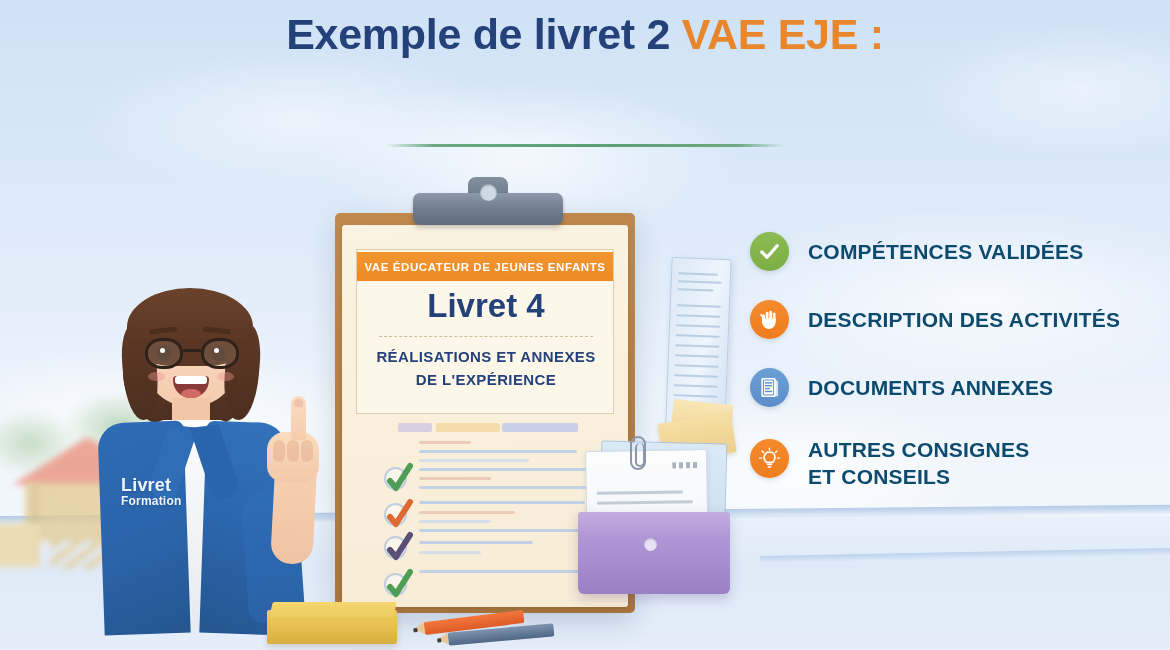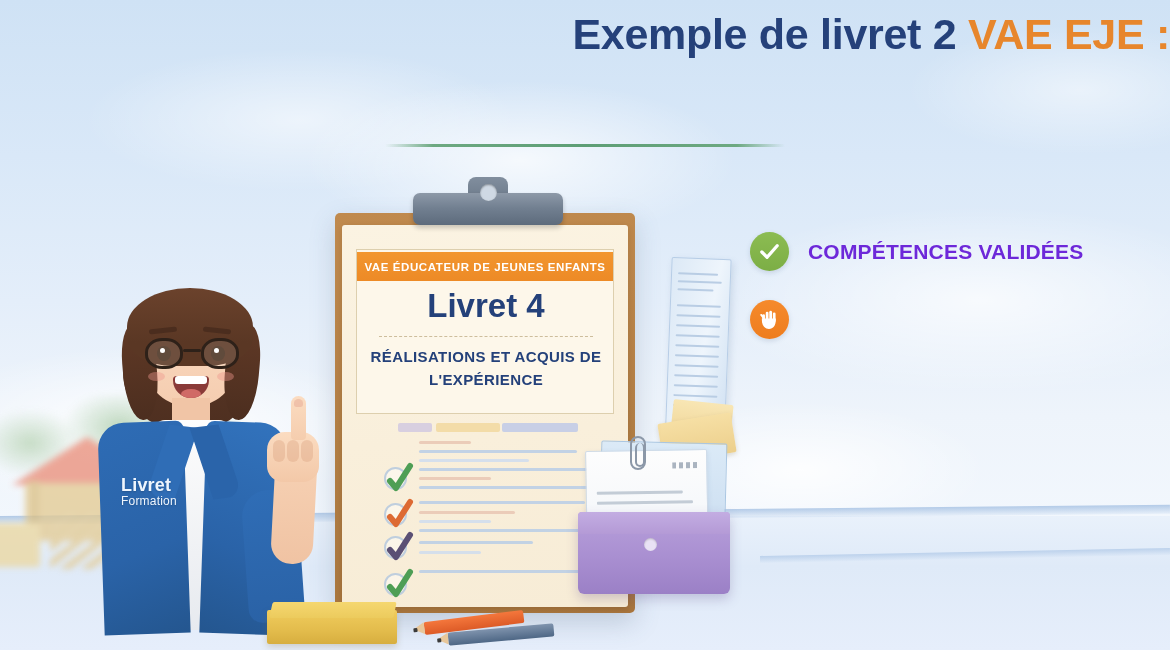--- a/index.html
+++ b/index.html
@@ -51,21 +51,21 @@
   .pg-deck { position:absolute; left:35px; top:88px; width:122px; height:58px; background:#e3c98f; border-radius:2px; }
   .pg-post { position:absolute; width:9px; background:#d9bd80; }
   .pg-stair { position:absolute; left:60px; top:118px; width:84px; height:56px;
     background:repeating-linear-gradient(-38deg,#e4cb93 0 7px, rgba(0,0,0,0) 7px 13px); }
   .pg-box { position:absolute; left:0px; top:128px; width:50px; height:44px; background:#ecd79d; border-radius:2px; }
   .pg-slide { position:absolute; left:140px; top:96px; width:64px; height:72px;
     background:linear-gradient(-60deg, rgba(216,229,216,.9), rgba(216,229,216,0)); }
 
   
   .title-wrap { position:absolute; left:0; top:6px; width:1170px; text-align:center; z-index:20; }
-  .title-line { font-size:43px; font-weight:bold; line-height:57px; letter-spacing:-.3px;text-align:right; }
+  .title-line { font-size:43px; font-weight:bold; line-height:57px; letter-spacing:-.3px; }
   .t-navy  { color:#25417a; }
   .t-orange{ color:#e7862c; }
   .divider {
     position:absolute; left:385px; top:144px; width:400px; height:3px; z-index:20;
     background:linear-gradient(90deg, rgba(109,169,129,0) 0%, #6da981 12%, #5d9e75 50%, #6da981 88%, rgba(109,169,129,0) 100%);
   }
 
   
   .clipboard { position:absolute; left:335px; top:213px; width:300px; height:400px; z-index:14; }
   .cb-board {
@@ -227,21 +227,21 @@
     position:absolute; left:108px; top:142px; width:80px; height:212px;
     background:linear-gradient(200deg,#3273bd 0%, #2a63a8 60%, #24568f 100%);
     border-radius:8px 26px 0 0; transform:rotate(2deg);
   }
   .lapel-l { position:absolute; left:62px; top:146px; width:30px; height:72px;
     background:#2f6db6; transform:skewX(-12deg) rotate(7deg); border-radius:0 0 0 16px; }
   .lapel-r { position:absolute; left:106px; top:146px; width:30px; height:72px;
     background:#2a64aa; transform:skewX(12deg) rotate(-7deg); border-radius:0 0 16px 0; }
   .logo { position:absolute; left:26px; top:196px; color:#eef5fd; line-height:1.05; text-shadow:0 1px 2px rgba(0,0,0,.18); }
   .logo .l1 { font-size:18px; font-weight:bold; letter-spacing:.2px; }
-  .logo .l2 { font-size:12px; font-weight:normal; letter-spacing:.2px; }
+  .logo .l2 { font-size:12px; font-weight:bold; letter-spacing:.2px; }
   .arm {
     position:absolute; left:150px; top:210px; width:56px; height:132px;
     background:linear-gradient(180deg,#2f6db6,#2a62a6); border-radius:26px 26px 14px 14px;
     transform:rotate(-4deg);
   }
   .forearm {
     position:absolute; left:178px; top:172px; width:42px; height:112px;
     background:linear-gradient(180deg,#f7d2b5,#f0c3a3); border-radius:20px;
     transform:rotate(3deg);
   }
@@ -276,21 +276,21 @@
 
   
   .list { position:absolute; left:750px; top:232px; width:420px; z-index:20; }
   .row { display:flex; align-items:center; margin-bottom:29px; }
   .row.tall { align-items:flex-start; }
   .ico { flex:0 0 auto; width:39px; height:39px; border-radius:50%; position:relative;
     display:flex; align-items:center; justify-content:center; box-shadow:0 2px 5px rgba(60,90,130,.18); }
   .ico.green { background:linear-gradient(180deg,#8cbc52,#7cae45); }
   .ico.orange{ background:linear-gradient(180deg,#f58a2c,#ee7d1e); }
   .ico.blue  { background:linear-gradient(180deg,#6d9fd6,#5b8ec9); }
-  .row-label { margin-left:19px; font-size:21px; font-weight:bold; color:#6d28d9;
+  .row-label { margin-left:19px; font-size:21px; font-weight:bold; color:#0c4a6e;
     letter-spacing:.2px; line-height:27px; }
   .row.tall .ico { margin-top:3px; }
 </style>
 </head>
 <body>
 
 <div class="stage">
 
   <div class="sky"></div>
   <div class="desk">
@@ -342,21 +342,21 @@
     <div class="cb-clip-top"></div>
     <div class="cb-clip-hole"></div>
     <div class="cb-clip"></div>
 
     <div class="cb-inner">
       <div class="cb-band">
         <span>VAE ÉDUCATEUR DE JEUNES ENFANTS</span>
       </div>
       <div class="cb-title">Livret 4</div>
       <div class="cb-rule"></div>
-      <div class="cb-sub">RÉALISATIONS ET ACQUIS DE L'EXPÉRIENCE</div>
+      <div class="cb-sub">RÉALISATIONS ET ANNEXES DE L'EXPÉRIENCE</div>
     </div>
 
     <div class="cb-lines">
       <div class="chip" style="left:42px;top:0;width:34px;background:#d8cfe0;"></div>
       <div class="chip" style="left:80px;top:0;width:64px;background:#f3dca8;"></div>
       <div class="chip" style="left:146px;top:0;width:76px;background:#c8cfe6;"></div>
 
       <div class="ln soft warm" style="left:63px;top:18px;width:52px;"></div>
       <div class="ln" style="left:63px;top:27px;width:158px;"></div>
       <div class="ln soft" style="left:63px;top:36px;width:110px;"></div>
@@ -491,18 +491,51 @@
           <g fill="#fff">
             <rect x="3.2" y="7" width="3.1" height="10" rx="1.5"></rect>
             <rect x="7.2" y="4.2" width="3.1" height="12" rx="1.5"></rect>
             <rect x="11.2" y="3.2" width="3.1" height="13" rx="1.5"></rect>
             <rect x="15.2" y="5" width="3.1" height="11" rx="1.5"></rect>
             <path d="M2.8 13 C2.8 20 6 23.6 10.8 23.6 C15.6 23.6 18.6 20 18.6 13.4 L18.6 12 L2.8 12 Z"></path>
             <path d="M3.4 11.2 L1.2 8.6 C0.4 7.6 1.8 6.2 2.8 7.2 L5.4 10.2 Z"></path>
           </g>
         </svg>
       </div>
-    </div>
-
-
+      <div class="row-label">DESCRIPTION DES ACTIVITÉS</div>
+    </div>
+
+    <div class="row">
+      <div class="ico blue">
+        <svg width="21" height="23" viewBox="0 0 22 24">
+          <rect x="2.5" y="2" width="15" height="20" rx="1.6" fill="#fff"></rect>
+          <rect x="4.6" y="4.2" width="10.8" height="15.6" rx="1" fill="none" stroke="#5b8ec9" stroke-width="1.1"></rect>
+          <rect x="6.2" y="6.4" width="7.6" height="1.5" fill="#5b8ec9"></rect>
+          <rect x="6.2" y="9.4" width="7.6" height="1.5" fill="#5b8ec9"></rect>
+          <rect x="6.2" y="12.4" width="5.2" height="1.5" fill="#5b8ec9"></rect>
+          <rect x="6.2" y="15.4" width="7.6" height="1.5" fill="#5b8ec9"></rect>
+          <path d="M16 2 L20 6 L20 21.2 L16 21.2 Z" fill="#fff" opacity=".75"></path>
+        </svg>
+      </div>
+      <div class="row-label">DOCUMENTS ANNEXES</div>
+    </div>
+
+    <div class="row tall">
+      <div class="ico orange">
+        <svg width="23" height="23" viewBox="0 0 24 24">
+          <g stroke="#fff" stroke-width="1.5" stroke-linecap="round">
+            <line x1="12" y1="1.3" x2="12" y2="3.4"></line>
+            <line x1="4.3" y1="4.3" x2="5.8" y2="5.8"></line>
+            <line x1="19.7" y1="4.3" x2="18.2" y2="5.8"></line>
+            <line x1="1.6" y1="11.6" x2="3.7" y2="11.6"></line>
+            <line x1="20.3" y1="11.6" x2="22.4" y2="11.6"></line>
+          </g>
+          <path d="M12 5.2 C8.7 5.2 6.3 7.7 6.3 11 C6.3 13.2 7.5 14.7 8.6 16 L15.4 16 C16.5 14.7 17.7 13.2 17.7 11 C17.7 7.7 15.3 5.2 12 5.2 Z" fill="none" stroke="#fff" stroke-width="1.8"></path>
+          <rect x="9.2" y="17.3" width="5.6" height="1.7" rx=".8" fill="#fff"></rect>
+          <rect x="10" y="20" width="4" height="1.6" rx=".8" fill="#fff"></rect>
+        </svg>
+      </div>
+      <div class="row-label" style="white-space:pre-line">AUTRES CONSIGNES
+ET CONSEILS</div>
+    </div>
 
   </div>
 </div>
 
 </body></html>

